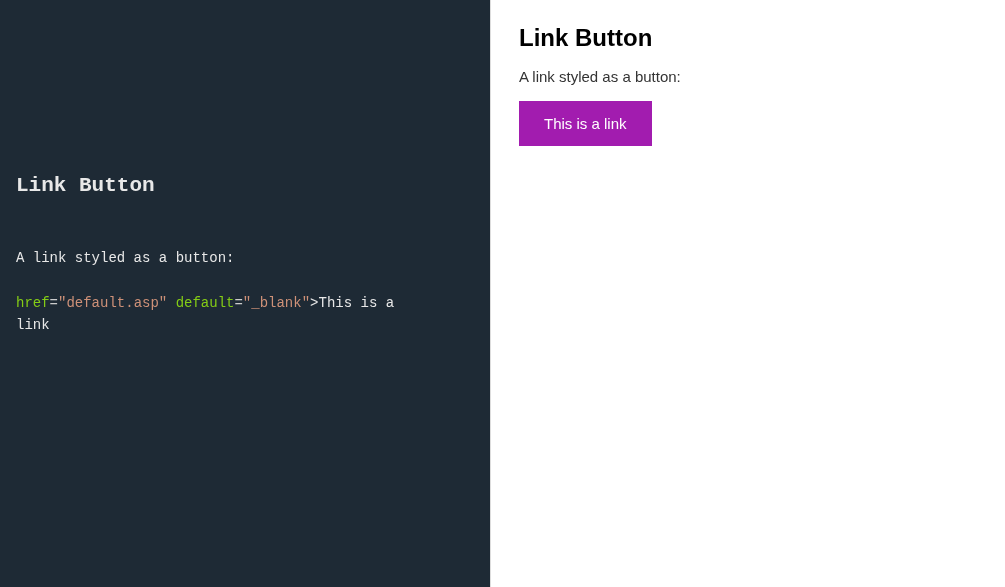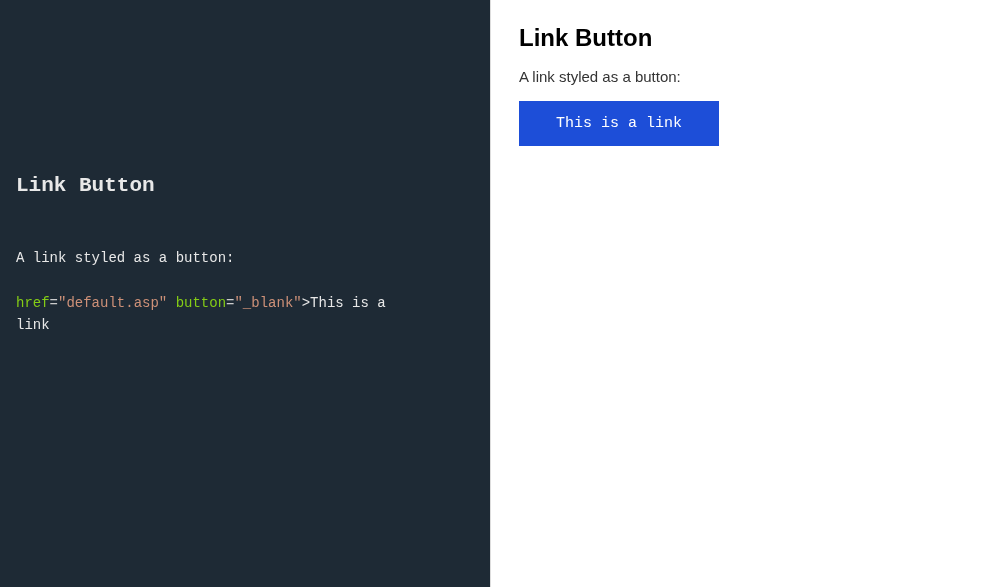--- a/index.html
+++ b/index.html
@@ -57,27 +57,27 @@
     }
 
     .preview-panel p {
       font-family: Arial, sans-serif;
       font-size: 15px;
       color: #333;
       margin-bottom: 16px;
     }
 
     .link-button {
-      background-color: #1d4ed8;
+      background-color: #a21caf;
       color: white;
-      padding: 14px 37px;
+      padding: 14px 25px;
       text-align: center;
       text-decoration: none;
       display: inline-block;
-      font-family: Liberation Mono, monospace;
+      font-family: Liberation Sans, sans-serif;
       font-size: 15px;
       cursor: pointer;
     }
   </style>
 </head>
 <body>
 
 <div class="code-panel">
   <pre id="code-content"><span class="c-tag"></span>
 <span class="c-tag"></span>
@@ -91,21 +91,21 @@
 <span class="c-prop">  text-decoration</span><span class="c-punc">: </span><span class="c-value">none</span><span class="c-punc">;</span>
 <span class="c-prop">  display</span><span class="c-punc">: </span><span class="c-value">inline-block</span><span class="c-punc">;</span>
 <span class="c-punc">}</span>
 <span class="c-pink"></style></span>
 <span class="c-tag"></span>
 <span class="c-tag"></span>
 
 <span class="c-tag"><h2><span class="c-text">Link Button</span><span class="c-tag"></span></h2></span>
 
 <span class="c-tag"><p><span class="c-text">A link styled as a button:</span><span class="c-tag"></span></p></span>
-<span class="c-tag"><a <="" span=""><span class="c-attr">href</span><span class="c-punc">=</span><span class="c-attr-val">"default.asp"</span><span class="c-tag"> </span><span class="c-attr">button</span><span class="c-punc">=</span><span class="c-attr-val">"_blank"</span><span class="c-tag">&gt;</span><span class="c-text">This is a</span>
+<span class="c-tag"><a <="" span=""><span class="c-attr">href</span><span class="c-punc">=</span><span class="c-attr-val">"default.asp"</span><span class="c-tag"> </span><span class="c-attr">default</span><span class="c-punc">=</span><span class="c-attr-val">"_blank"</span><span class="c-tag">&gt;</span><span class="c-text">This is a</span>
 <span class="c-text">link</span><span class="c-tag"></span></a></span>
 
 <span class="c-tag"></span>
 <span class="c-tag"></span>
 </pre>
 </div>
 
 <div class="preview-panel">
   <h2>Link Button</h2>
   <p>A link styled as a button:</p>

